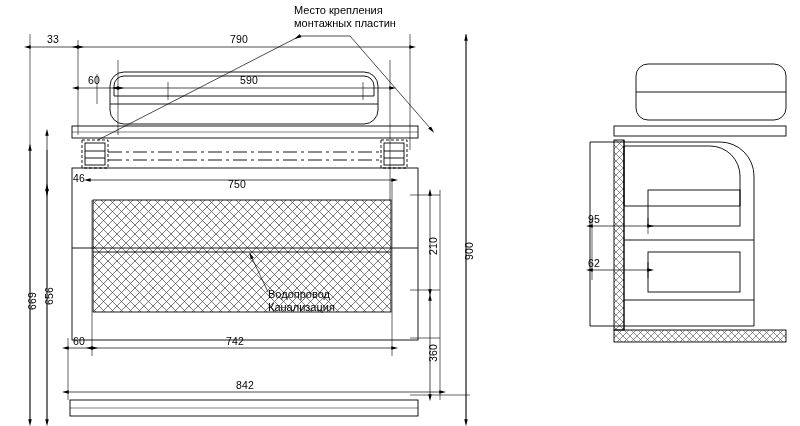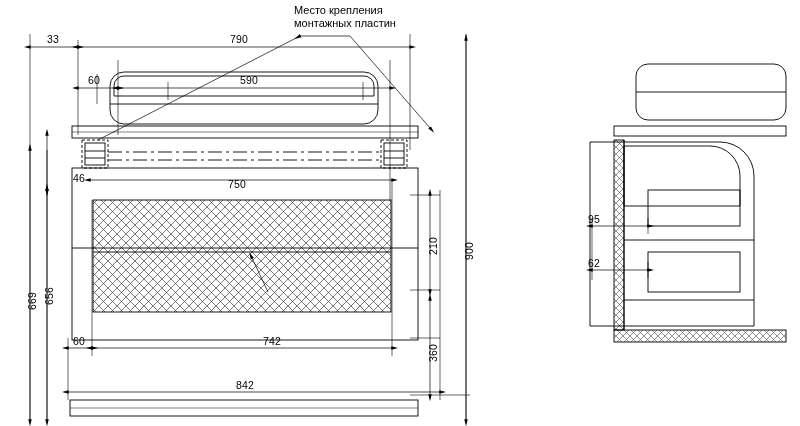--- a/index.html
+++ b/index.html
@@ -167,31 +167,33 @@
       <g stroke-width="0.6">
         <line x1="592" y1="218" x2="592" y2="280"></line>
         <line x1="648" y1="218" x2="648" y2="234"></line>
         <line x1="648" y1="262" x2="648" y2="278"></line>
       </g>
     </g>
   </svg>
 
   <div class="note" style="left:294px;top:4px;">Место крепления
 монтажных пластин</div>
+  <div class="note" style="left:268px;top:288px;">Водопровод
+Канализация</div>
 
   <div class="lbl" style="left:47px;top:33px;">33</div>
   <div class="lbl" style="left:230px;top:33px;">790</div>
   <div class="lbl" style="left:88px;top:74px;">60</div>
   <div class="lbl" style="left:240px;top:74px;">590</div>
   <div class="lbl" style="left:54px;top:172px;margin-left:19px;">46</div>
   <div class="lbl" style="left:228px;top:178px;">750</div>
   <div class="lbl rot" style="left:26px;top:310px;">669</div>
   <div class="lbl rot" style="left:43px;top:305px;">656</div>
   <div class="lbl rot" style="left:463px;top:260px;">900</div>
   <div class="lbl rot" style="left:427px;top:255px;">210</div>
   <div class="lbl rot" style="left:427px;top:362px;">360</div>
   <div class="lbl" style="left:73px;top:335px;">60</div>
-  <div class="lbl" style="left:226px;top:335px;margin-left:37px;">742</div>
+  <div class="lbl" style="left:226px;top:335px;">742</div>
   <div class="lbl" style="left:236px;top:379px;">842</div>
   <div class="lbl" style="left:588px;top:213px;">95</div>
   <div class="lbl" style="left:588px;top:257px;">62</div>
 
 </div>
 
 </body></html>

